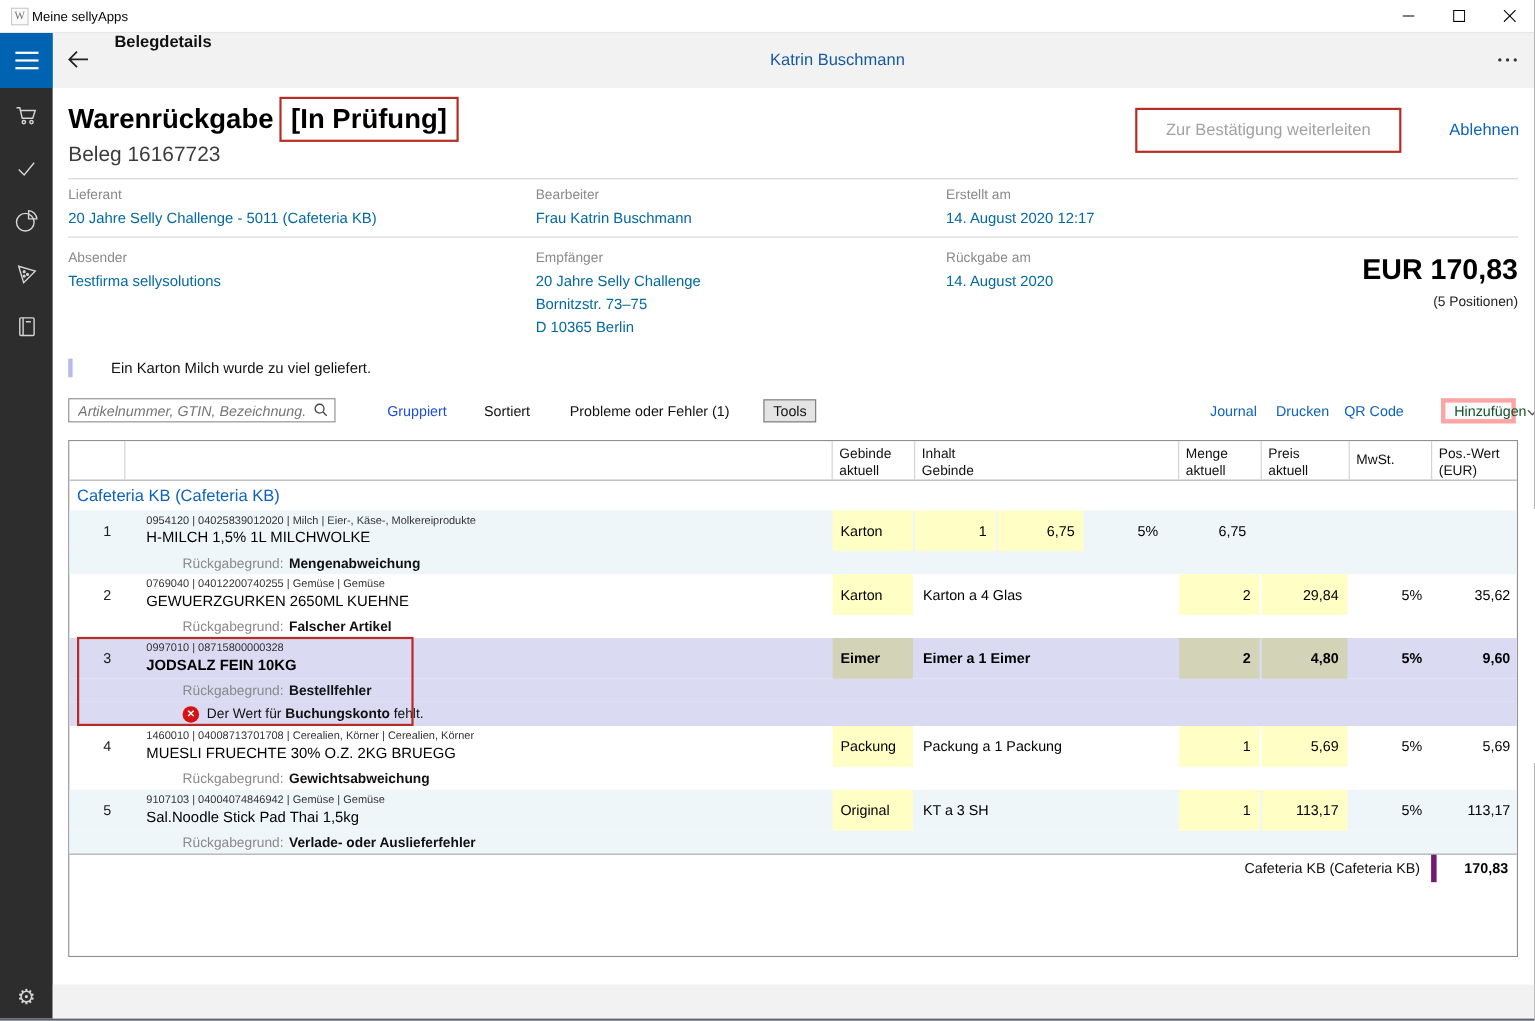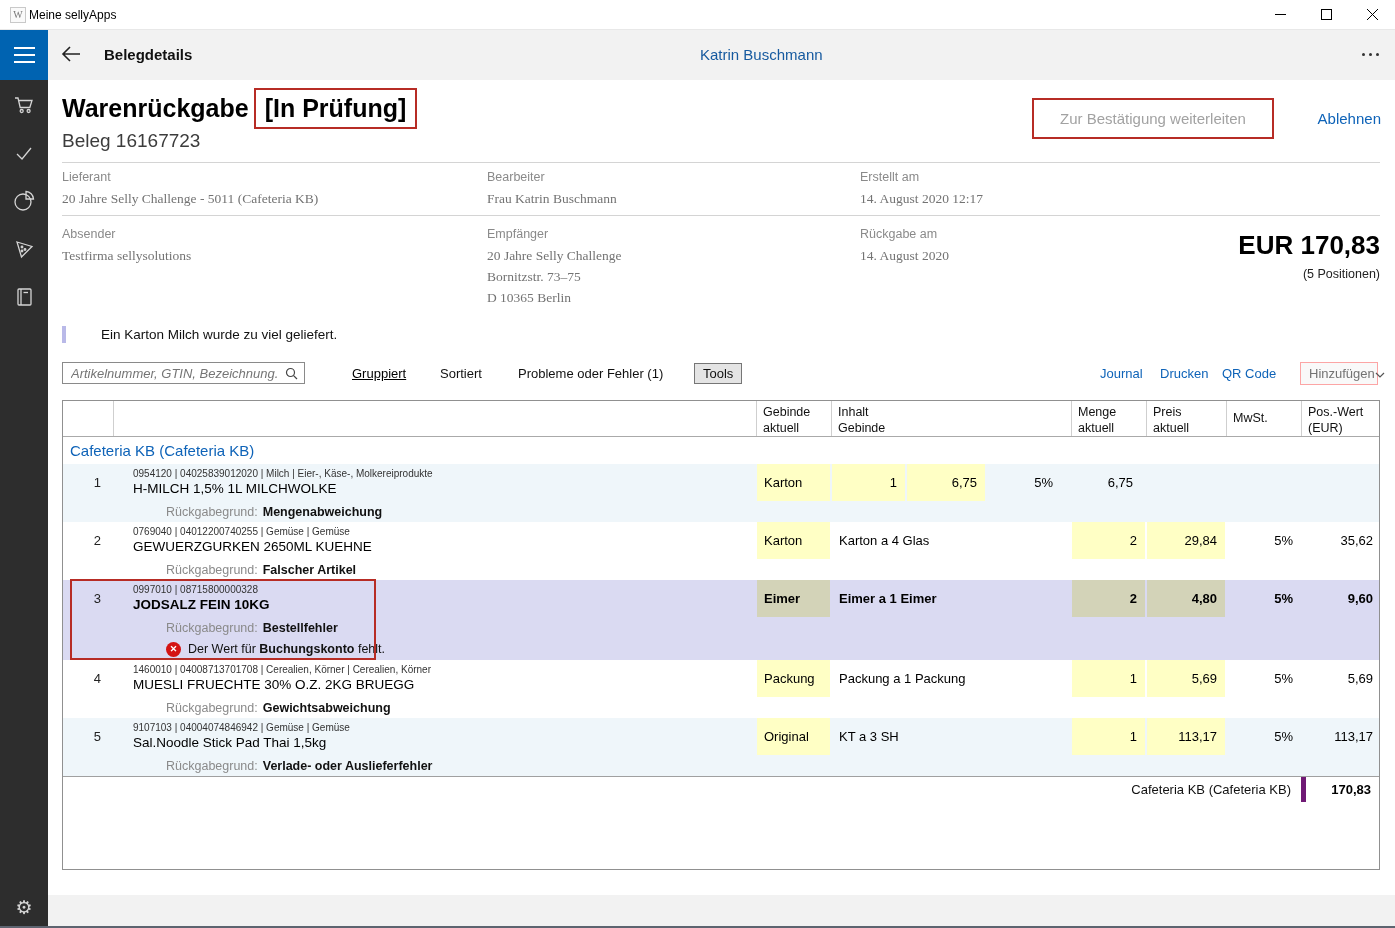--- a/index.html
+++ b/index.html
@@ -17,21 +17,21 @@
   .win-controls{ margin-left:auto; display:flex; height:100%; }
   .win-btn{ width:46px; height:100%; display:flex; align-items:center; justify-content:center; }
   .win-btn svg{ display:block; }
 
   
   .appbar{ position:absolute; top:30px; left:0; right:0; height:50px; background:#f2f2f2; }
   .hamburger{ position:absolute; left:0; top:0; width:48px; height:50px; background:#0063b1;
               display:flex; flex-direction:column; justify-content:center; align-items:center; gap:5px; cursor:pointer;}
   .hamburger i{ display:block; width:21px; height:2px; background:#fff; }
   .back-btn{ position:absolute; left:60px; top:14px; }
-  .appbar-title{ position:absolute; left:104px; top:16px; font-weight:bold; font-size:15px; color:#111; }
+  .appbar-title{ position:absolute; left:104px; top:0; font-weight:bold; font-size:15px; color:#111; }
   .appbar-user{ position:absolute; left:700px; top:16px; font-size:15px; color:#15599f; }
   .more-btn{ position:absolute; right:16px; top:23px; display:flex; gap:4px; }
   .more-btn i{ width:3px; height:3px; border-radius:50%; background:#333; }
 
   
   .sidebar{ position:absolute; left:0; top:80px; bottom:2px; width:48px; background:#2d2d2d;
             display:flex; flex-direction:column; align-items:center; padding-top:14px; gap:26px; }
   .side-icon{ width:22px; height:22px; display:flex; align-items:center; justify-content:center; cursor:pointer;}
   .side-icon svg{ stroke:#d4d4d4; fill:none; stroke-width:1.3; }
   .gear{ margin-top:auto; margin-bottom:8px; font-family:"DejaVu Sans", sans-serif;
@@ -47,43 +47,43 @@
   .beleg{ position:absolute; left:14px; top:50px; font-size:19px; color:#3c3c3c; }
 
   .fwd-annotation{ position:absolute; left:984px; top:18px; width:242px; height:41px;
                    border:2px solid #b72c25; display:flex; align-items:center; justify-content:center; }
   .fwd-btn{ font-size:15px; color:#a2a2a2; cursor:default; }
   .reject-btn{ position:absolute; right:14px; top:30px; font-size:15px; color:#0e63b8; cursor:pointer; }
 
   .divider{ position:absolute; left:14px; width:1318px; height:1px; background:#d4d4d4; }
 
   .mlabel{ font-size:12.5px; color:#8a8a8a; position:absolute; }
-  .mval{ font-size:13.5px; color:#737373; position:absolute;font-family:Liberation Serif, serif; }
+  .mval{ font-size:13.5px; color:#0369a1; position:absolute; }
 
   .total-amount{ position:absolute; right:15px; top:150px; font-size:26px; font-weight:bold; color:#000; }
   .total-pos{ position:absolute; right:15px; top:187px; font-size:12.5px; color:#222; }
 
   .note{ position:absolute; left:14px; top:246px; display:flex; align-items:center; }
   .note-bar{ width:4px; height:17px; background:#b9b9e8; margin-right:12px; }
   .note-text{ font-size:13.5px; color:#111;margin-left:23px; }
 
   
   .search-wrap{ position:absolute; left:14px; top:282px; width:243px; height:22px; }
   .search-input{ width:100%; height:100%; border:1px solid #8a8a8a; font-style:italic;
                  font-size:13px; color:#555; padding:1px 26px 1px 8px;
                  font-family:"Liberation Sans", sans-serif; background:#fff;}
   .search-glyph{ position:absolute; right:7px; top:4px; }
   .tb-link{ position:absolute; top:286px; font-size:13px; color:#111; cursor:pointer; }
-  .tb-link.active{ color:#000000; text-decoration:underline; }
+  .tb-link.active{ color:#1d4ed8; }
   .tb-link.blue{ color:#0e63b8; }
   .tools-btn{ position:absolute; left:646px; top:283px; height:21px; padding:0 8px;
               background:#e4e4e4; border:1px solid #767676; font-size:13px; color:#111;
               display:flex; align-items:center; cursor:pointer; }
-  .add-btn{ position:absolute; right:17px; top:282px; width:78px; height:23px;
-            background:#f9f9f9; border:1px solid #fca5a5; font-size:13px; color:#737373;
+  .add-btn{ position:absolute; right:17px; top:282px; width:68px; height:23px;
+            background:#f9f9f9; border:4px solid #fca5a5; font-size:13px; color:#14532d;
             display:flex; align-items:center; justify-content:space-between; padding:0 8px; cursor:pointer; }
 
   
   .grid{ position:absolute; left:14px; top:320px; width:1318px; height:470px;
          border:1px solid #909090; background:#fff; font-size:13px; overflow:hidden; }
   .trow{ display:flex; width:100%; }
   .thead{ height:36px; border-bottom:1px solid #aaa; }
   .th{ font-size:12.5px; color:#111; padding:3px 6px; line-height:1.3; border-left:1px solid #cfcfcf; }
   .th.first{ border-left:none; }
   .th.mid{ display:flex; align-items:center; }

